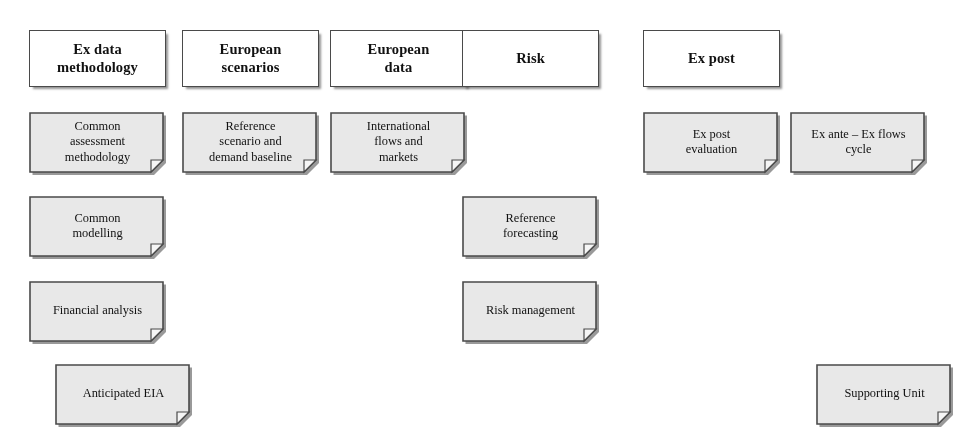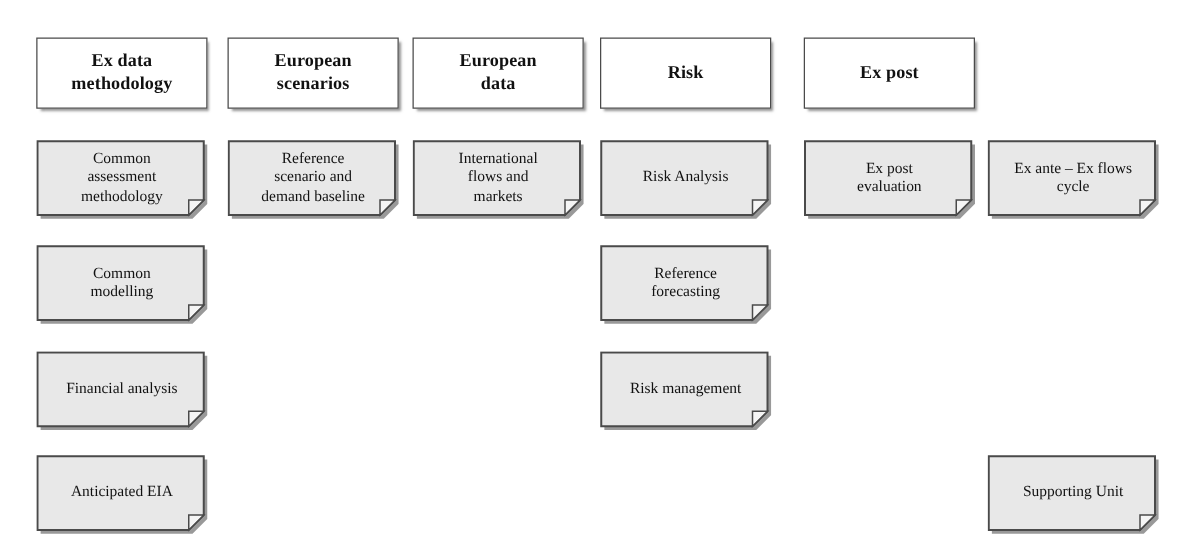--- a/index.html
+++ b/index.html
@@ -85,21 +85,21 @@
     color: #111111;
     padding: 0 5px;
     box-sizing: border-box;
     white-space: pre-line;
   }
 
   
   .row-0 { top: 112px; }
   .row-1 { top: 196px; }
   .row-2 { top: 281px; }
-  .row-3 { top: 364px; }
+  .row-3 { top: 364px; margin-left: 26px; }
 </style>
 </head>
 <body>
 
 <div id="diagram">
     <div class="column" style="left: 29px;">
       <div class="header-box">
         <div class="header-label">Ex data
 methodology</div>
       </div>
@@ -164,31 +164,23 @@
         <svg class="note-svg" viewBox="0 0 137 66">
           <path d="M3.5,3.5 L137,3.5 L137,51 L125,63 L3.5,63 Z" fill="rgba(70,70,70,0.55)"></path>
           <path d="M1,1 L134,1 L134,48 L122,60 L1,60 Z" fill="#e8e8e8" stroke="#4a4a4a" stroke-width="1.6" stroke-linejoin="miter"></path>
           <path d="M134,48 L122,48 L122,60 Z" fill="#f5f5f5" stroke="#4a4a4a" stroke-width="1.2"></path>
         </svg>
         <div class="note-label">International
 flows and
 markets</div>
       </div>
     </div>
-    <div class="column" style="left: 480px; text-decoration: underline;">
+    <div class="column" style="left: 462px; text-decoration: underline;">
       <div class="header-box">
         <div class="header-label">Risk</div>
-      </div>
-      <div class="note-box row-0">
-        <svg class="note-svg" viewBox="0 0 137 66">
-          <path d="M3.5,3.5 L137,3.5 L137,51 L125,63 L3.5,63 Z" fill="rgba(70,70,70,0.55)"></path>
-          <path d="M1,1 L134,1 L134,48 L122,60 L1,60 Z" fill="#e8e8e8" stroke="#4a4a4a" stroke-width="1.6" stroke-linejoin="miter"></path>
-          <path d="M134,48 L122,48 L122,60 Z" fill="#f5f5f5" stroke="#4a4a4a" stroke-width="1.2"></path>
-        </svg>
-        <div class="note-label">Risk Analysis</div>
       </div>
       <div class="note-box row-1">
         <svg class="note-svg" viewBox="0 0 137 66">
           <path d="M3.5,3.5 L137,3.5 L137,51 L125,63 L3.5,63 Z" fill="rgba(70,70,70,0.55)"></path>
           <path d="M1,1 L134,1 L134,48 L122,60 L1,60 Z" fill="#e8e8e8" stroke="#4a4a4a" stroke-width="1.6" stroke-linejoin="miter"></path>
           <path d="M134,48 L122,48 L122,60 Z" fill="#f5f5f5" stroke="#4a4a4a" stroke-width="1.2"></path>
         </svg>
         <div class="note-label">Reference
 forecasting</div>
       </div>

